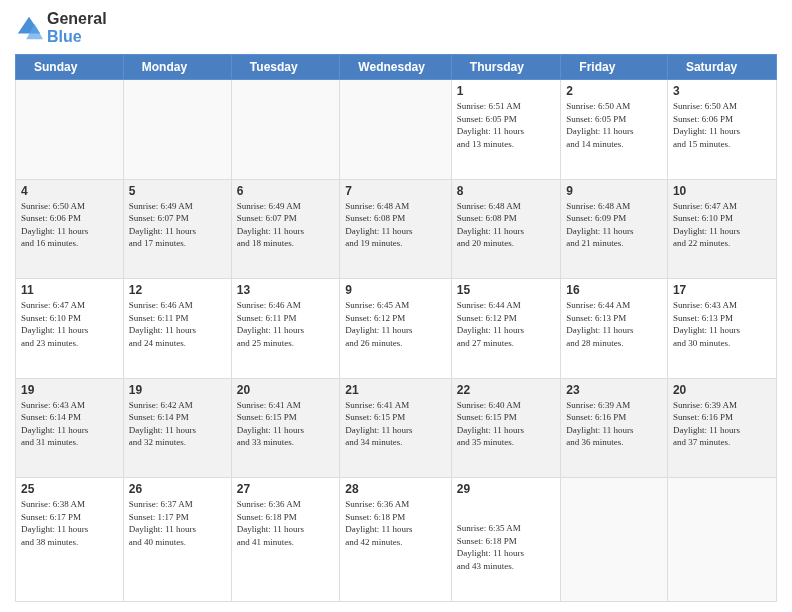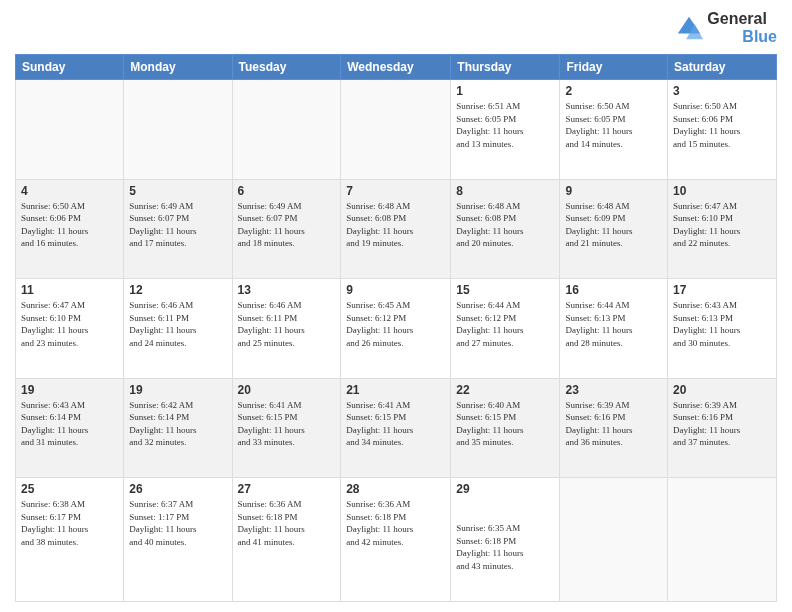--- a/index.html
+++ b/index.html
@@ -9,21 +9,20 @@
       width: 792px;
       height: 612px;
       overflow: hidden;
     }
     .page {
       width: 792px;
       height: 612px;
       padding: 10px 15px;
       display: flex;
       flex-direction: column;
-      align-items: flex-end;
     }
     .header {
       display: flex;
       justify-content: space-between;
       align-items: flex-start;
       margin-bottom: 8px;
     }
     .logo {
       display: flex;
       align-items: center;
@@ -50,21 +49,21 @@
       border-collapse: collapse;
       width: 100%;
       border: 1px solid #ccc;
     }
     .calendar th {
       background-color: #4a7fc1;
       color: #fff;
       font-size: 12px;
       font-weight: bold;
       text-align: left;
-      padding: 5px 6px;
+      padding: 5px 18px;
       border: 1px solid #5a8fd1;
     }
     .calendar td {
       vertical-align: top;
       padding: 4px 5px;
       border: 1px solid #ddd;
       font-size: 9.5px;
       color: #333;
       width: 113px;
       height: 80px;
@@ -100,21 +99,21 @@
 
 <div class="page">
   <div class="header">
     <div class="logo">
       <svg class="logo-icon" viewBox="0 0 40 40">
         <polygon points="20,4 36,28 4,28" fill="#4a90d9"></polygon>
         <polygon points="28,14 40,36 16,36" fill="#5ba3e8" opacity="0.7"></polygon>
       </svg>
       <div>
         <div style="font-size:16px;font-weight:bold;color:#333;">General</div>
-        <div style="font-size:16px;font-weight:bold;color:#4a90d9;margin-left:35px;">Blue</div>
+        <div style="font-size:16px;font-weight:bold;color:#4a90d9;">Blue</div>
       </div>
     </div>
     <div class="title-block">
       <div class="month-year"></div>
       <div class="location"></div>
     </div>
   </div>
 
   <table class="calendar">
     <thead>

